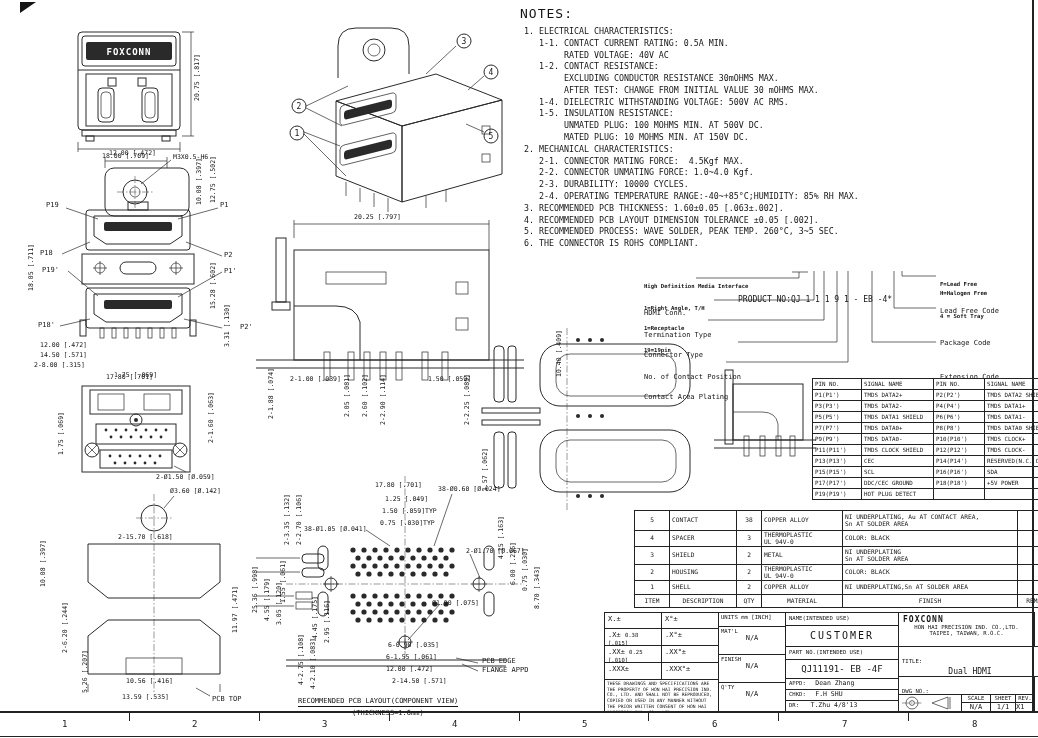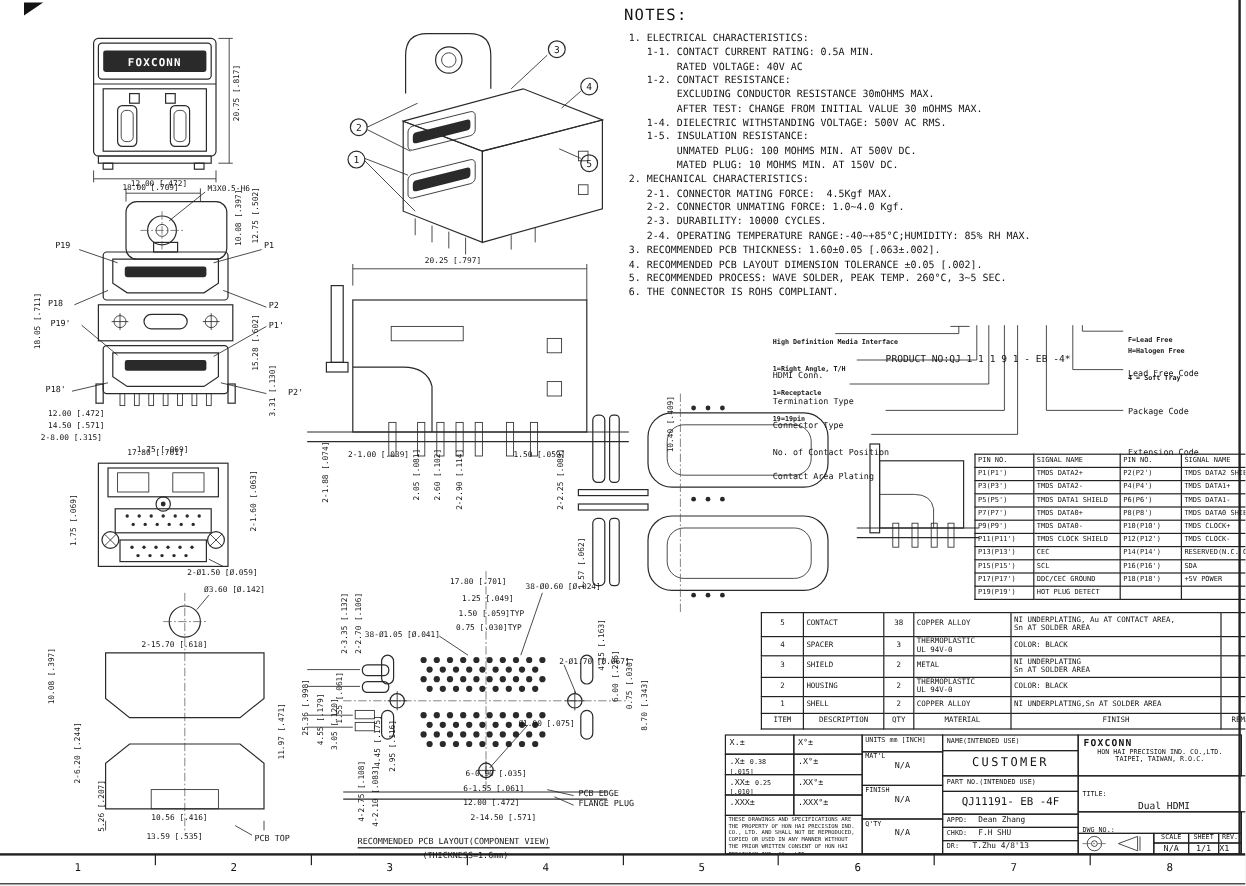--- a/index.html
+++ b/index.html
@@ -498,21 +498,21 @@
     <span class="dim v" style="left:54px;top:176px;">4-2.10 [.083]</span>
     <span class="dim v" style="left:242px;top:54px;">4.15 [.163]</span>
     <span class="dim v" style="left:254px;top:80px;">6.00 [.236]</span>
     <span class="dim v" style="left:266px;top:86px;">0.75 [.030]</span>
     <span class="dim v" style="left:278px;top:104px;">8.70 [.343]</span>
     <span class="dim" style="left:132px;top:180px;">6-0.90 [.035]</span>
     <span class="dim" style="left:130px;top:192px;">6-1.55 [.061]</span>
     <span class="dim" style="left:130px;top:204px;">12.00 [.472]</span>
     <span class="dim" style="left:136px;top:216px;">2-14.50 [.571]</span>
     <span class="dim" style="left:226px;top:196px;font-size:7px;">PCB EDGE</span>
-    <span class="dim" style="left:226px;top:205px;font-size:7px;">FLANGE PLUG</span>
+    <span class="dim" style="left:226px;top:205px;font-size:7px;">FLANGE APPD</span>
     <span class="dim caption" style="left:42px;top:236px;border-bottom:1px solid #141414;padding-bottom:1px;">RECOMMENDED PCB LAYOUT(COMPONENT VIEW)</span>
     <span class="dim caption" style="left:96px;top:248px;">(THICKNESS=1.6mm)</span>
   </div>
 
   <div class="view" style="left:520px;top:6px;width:515px;height:256px;">
     <div id="notes-title">NOTES:</div>
     <pre id="notes-body">1. ELECTRICAL CHARACTERISTICS:
    1-1. CONTACT CURRENT RATING: 0.5A MIN.
         RATED VOLTAGE: 40V AC
    1-2. CONTACT RESISTANCE:

